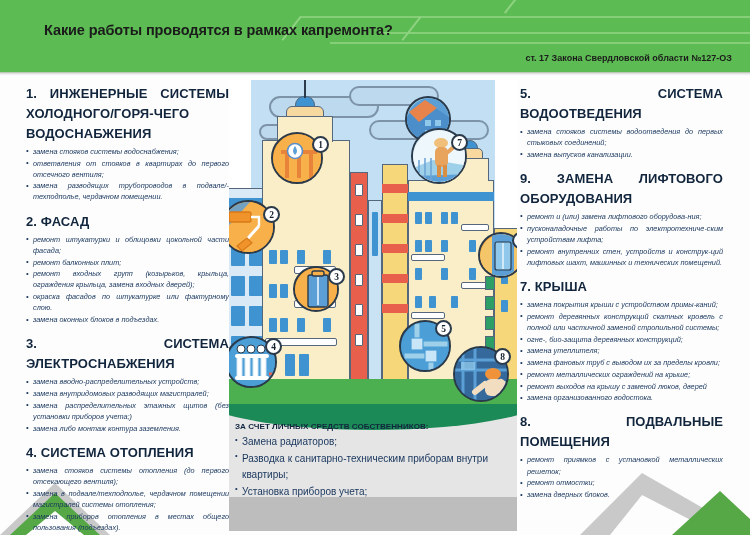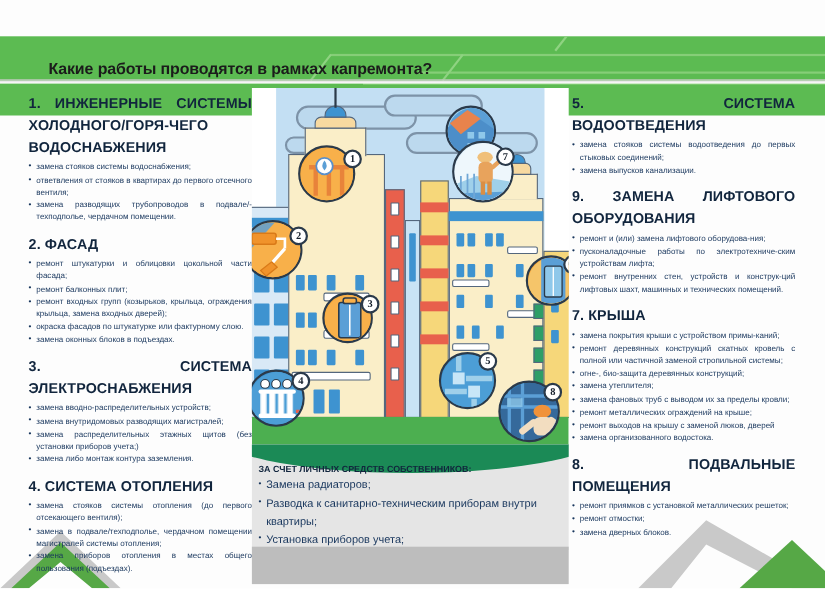--- a/index.html
+++ b/index.html
@@ -11,21 +11,21 @@
     overflow: hidden;
   }
   #page { position: relative; width: 750px; height: 535px; background: #fdfdfd; overflow: hidden; }
 
   
   .bg-chev { position: absolute; width: 0; height: 0; border-style: solid; }
 
   
   .header {
     position: absolute; left: 0; top: 0; width: 750px; height: 72px;
-    background: #5cbb52; overflow: hidden; margin-top: 33px;
+    background: #5cbb52; overflow: hidden;
   }
   .hdr-line {
     position: absolute; background: #86ce78; height: 2px; transform-origin: left center;
   }
   .hdr-diag {
     position: absolute; background: #8fd382; width: 2px; transform-origin: top left;
   }
   .hdr-title {
     position: absolute; left: 44px; top: 22px;
     font-size: 14.5px; font-weight: bold; color: #1b1b1b;
@@ -48,21 +48,21 @@
   }
   .col-left  { left: 26px; }
   .col-right { left: 520px; }
   .sec-title {
     font-size: 13px; font-weight: bold; color: #11253d;
     margin: 0 0 2.5px 0; letter-spacing: 0.1px;
   }
   .sec { margin-bottom: 9px; }
   .sec:last-child { margin-bottom: 0; }
   .bullets { list-style: none; }
-  .bullets li { position: relative; padding-left: 7px; margin-bottom: 0.7px; }
+  .bullets li { position: relative; padding-left: 7px; margin-bottom: 0.7px; font-style: italic; }
   .bullets li::before {
     content: "•"; position: absolute; left: 0; top: -0.5px; color: #17355c; font-size: 7.5px;
   }
 
   
   .illus {
     position: absolute; left: 229px; top: 80px; width: 288px; height: 325px;
     background: #ffffff; overflow: hidden;
   }
   .skyband { position: absolute; left: 22px; top: 0; width: 244px; height: 208px; background: #c3dff3; }
@@ -132,20 +132,21 @@
   </svg>
 
   <div class="header">
     <div class="hdr-line" style="left:300px;top:16px;width:450px;"></div>
     <div class="hdr-line" style="left:330px;top:42px;width:420px;"></div>
     <div class="hdr-line" style="left:380px;top:32px;width:370px;"></div>
     <div class="hdr-diag" style="left:300px;top:16px;height:30px;transform:rotate(38deg);"></div>
     <div class="hdr-diag" style="left:420px;top:16px;height:30px;transform:rotate(38deg);"></div>
     <div class="hdr-diag" style="left:520px;top:-8px;height:26px;transform:rotate(38deg);"></div>
     <div class="hdr-title">Какие работы проводятся в рамках капремонта?</div>
+    <div class="hdr-sub">ст. 17 Закона Свердловской области №127-ОЗ</div>
   </div>
   <div class="hdr-underline"></div>
 
   <div class="col col-left">
     <div class="sec">
       <div class="sec-title">1. ИНЖЕНЕРНЫЕ СИСТЕМЫ ХОЛОДНОГО/ГОРЯ-ЧЕГО ВОДОСНАБЖЕНИЯ</div>
       <ul class="bullets">
         <li>замена стояков системы водоснабжения;</li>
         <li>ответвления от стояков в квартирах до первого отсечного вентиля;</li>
         <li>замена разводящих трубопроводов в подвале/-техподполье, чердачном помещении.</li>

